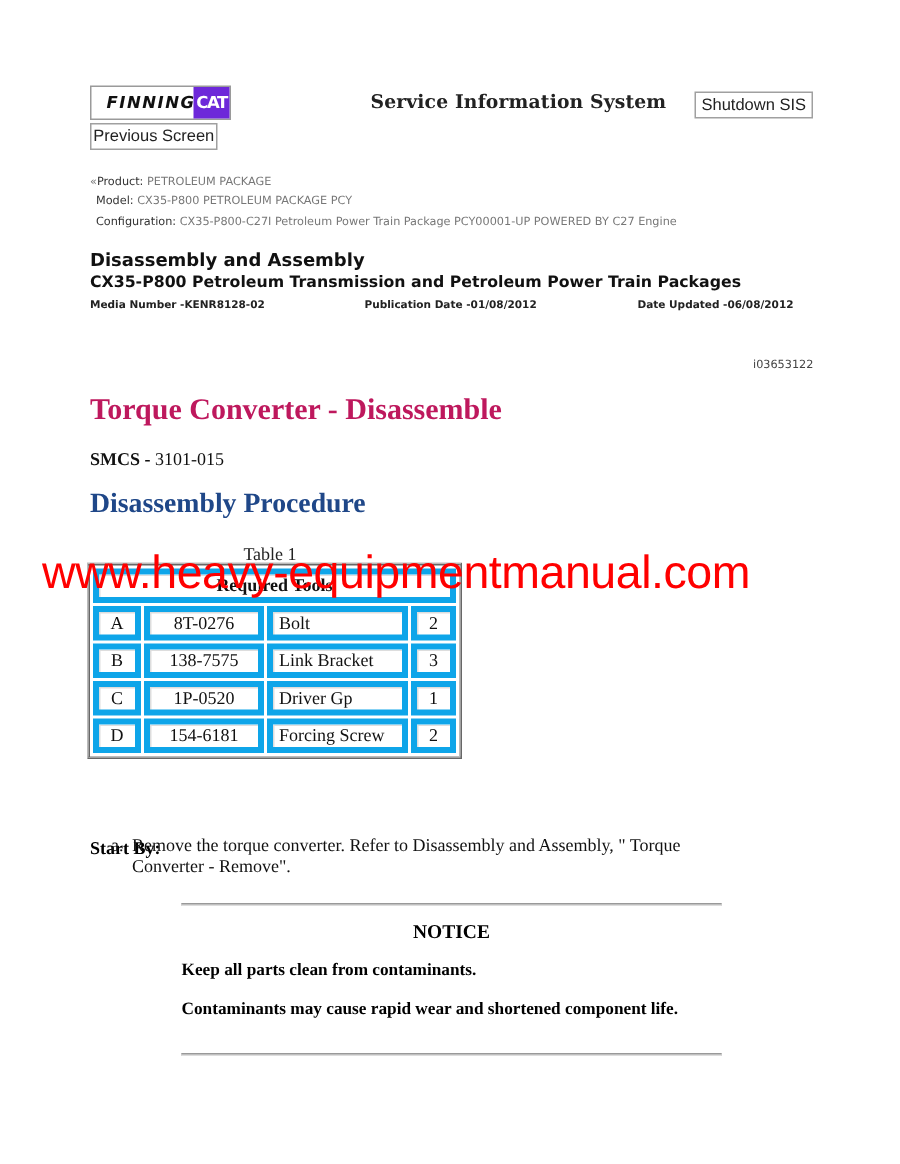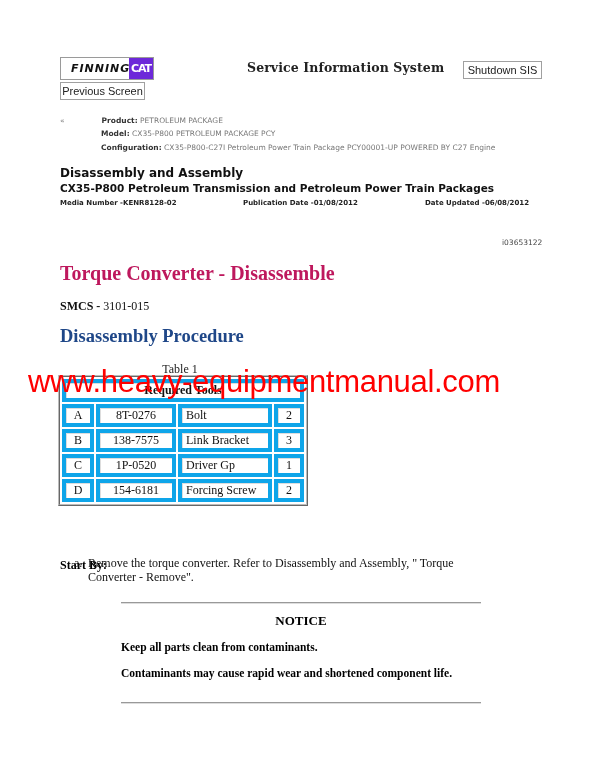--- a/index.html
+++ b/index.html
@@ -31,21 +31,21 @@
     .shutdown-btn {
       position: absolute; left: 463px; top: 61px; width: 79px; height: 18px;
       border: 1px solid #a0a0a0; background: #fff; font-family: "Liberation Sans", sans-serif;
       font-size: 11px; color: #222; display: flex; align-items: center; justify-content: center;
     }
 
     .meta {
       position: absolute; left: 60px; font-family: "DejaVu Sans", sans-serif; font-size: 7.5px; color: #777;
       white-space: nowrap;
     }
-    .meta .lbl { color: #333; font-weight: bold; margin-left: 37px; }
+    .meta .lbl { color: #333; font-weight: normal; }
     .meta-product { top: 116px; left: 60px; }
     .meta-model { top: 129px; left: 64px; }
     .meta-config { top: 143px; left: 64px; }
 
     .doc-h1 {
       position: absolute; left: 60px; top: 166px; font-family: "DejaVu Sans", sans-serif;
       font-weight: bold; font-size: 12px; color: #111;
     }
     .doc-h2 {
       position: absolute; left: 60px; top: 182px; font-family: "DejaVu Sans", sans-serif;

